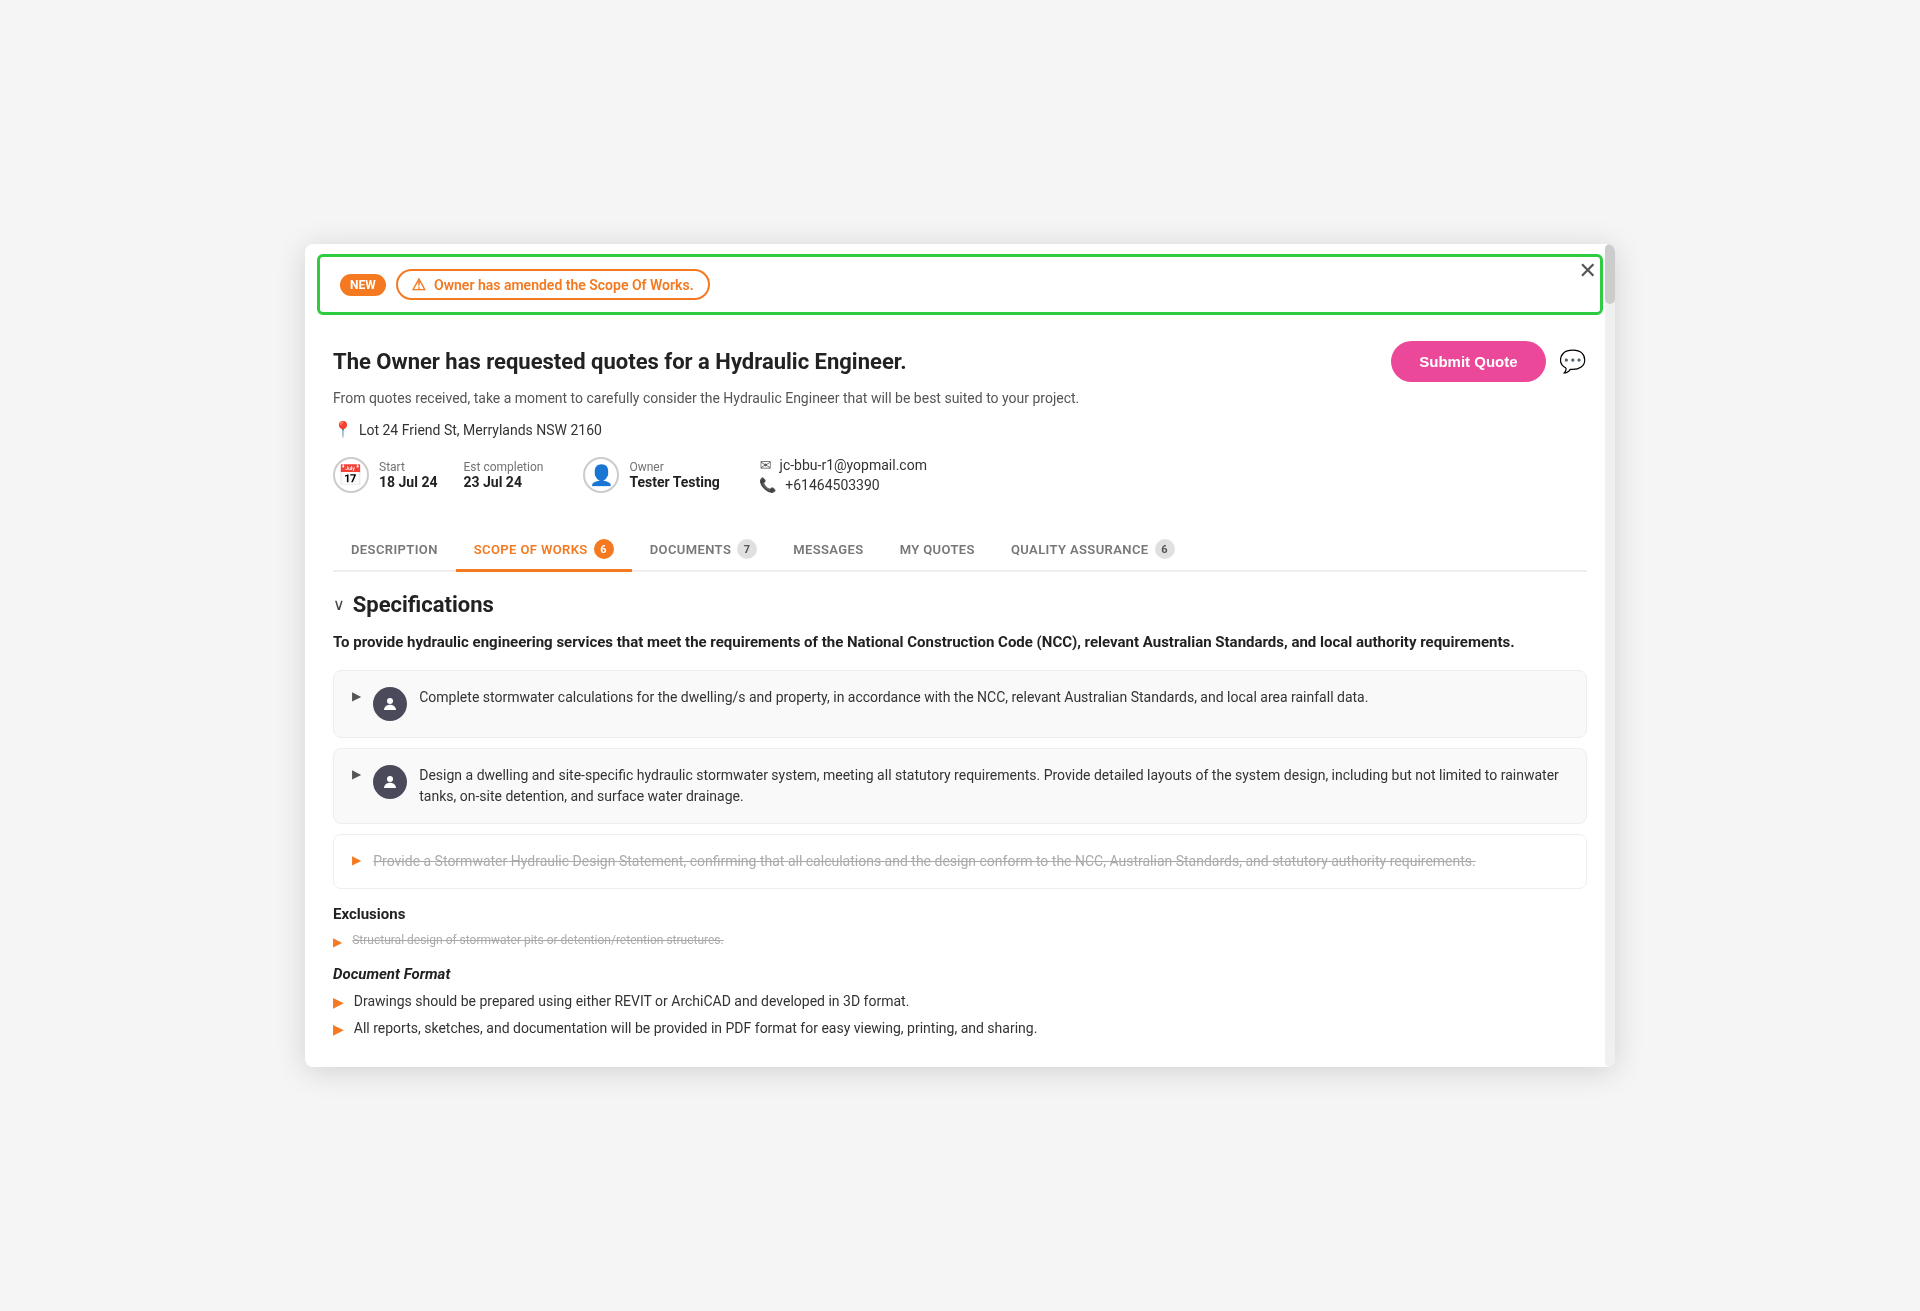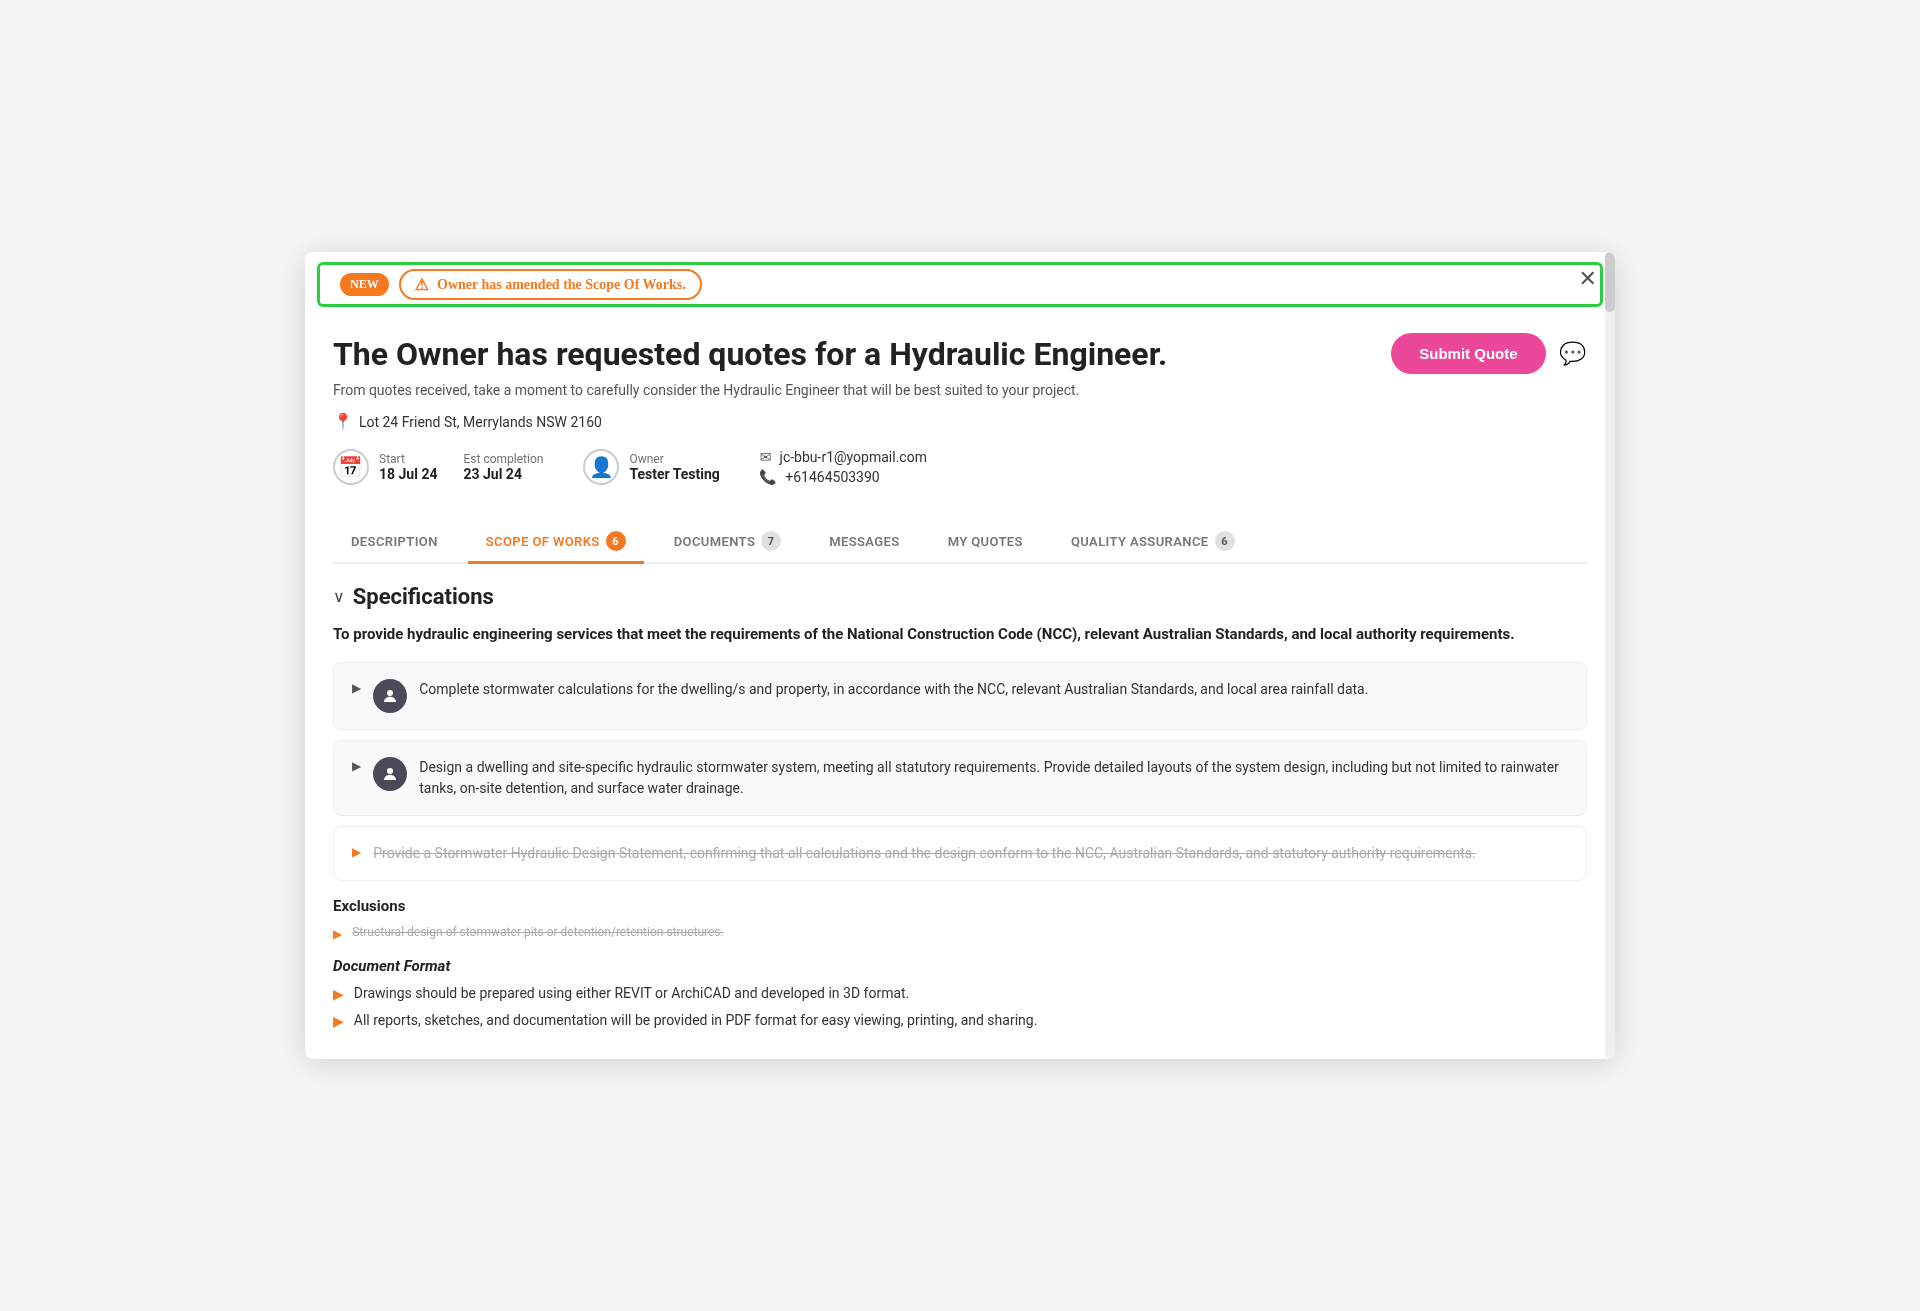--- a/index.html
+++ b/index.html
@@ -16,27 +16,26 @@
       width: 1310px;
       max-height: 1311px;
       border-radius: 8px;
       box-shadow: 0 4px 30px rgba(0,0,0,0.15);
       overflow: hidden;
       position: relative;
     }
     .notification-bar {
       display: flex;
       align-items: center;
-      padding: 4px 20px;
+      padding: 12px 20px;
       border: 3px solid #2ecc40;
       border-radius: 6px;
       margin: 10px 12px;
       background: white;
       gap: 10px;
-      font-family: Liberation Serif, serif;
     }
     .new-badge {
       background: #f47920;
       color: white;
       font-weight: 700;
       font-size: 12px;
       padding: 4px 10px;
       border-radius: 20px;
       white-space: nowrap;
     }
@@ -71,21 +70,21 @@
     .main-content {
       padding: 16px 28px 20px 28px;
     }
     .header-row {
       display: flex;
       align-items: center;
       justify-content: space-between;
       margin-bottom: 8px;
     }
     .main-title {
-      font-size: 32px;
+      font-size: 22px;
       font-weight: 700;
       color: #222;
     }
     .header-actions {
       display: flex;
       align-items: center;
       gap: 14px;
     }
     .submit-quote-btn {
       background: #ec4899;
@@ -168,21 +167,21 @@
       color: #333;
     }
     .contact-icon {
       color: #555;
     }
     .tabs-row {
       display: flex;
       align-items: center;
       border-bottom: 2px solid #eee;
       margin-bottom: 20px;
-      gap: 12px;
+      gap: 0;
     }
     .tab {
       padding: 10px 18px;
       font-size: 13px;
       font-weight: 600;
       color: #777;
       cursor: pointer;
       border-bottom: 3px solid transparent;
       margin-bottom: -2px;
       letter-spacing: 0.03em;

